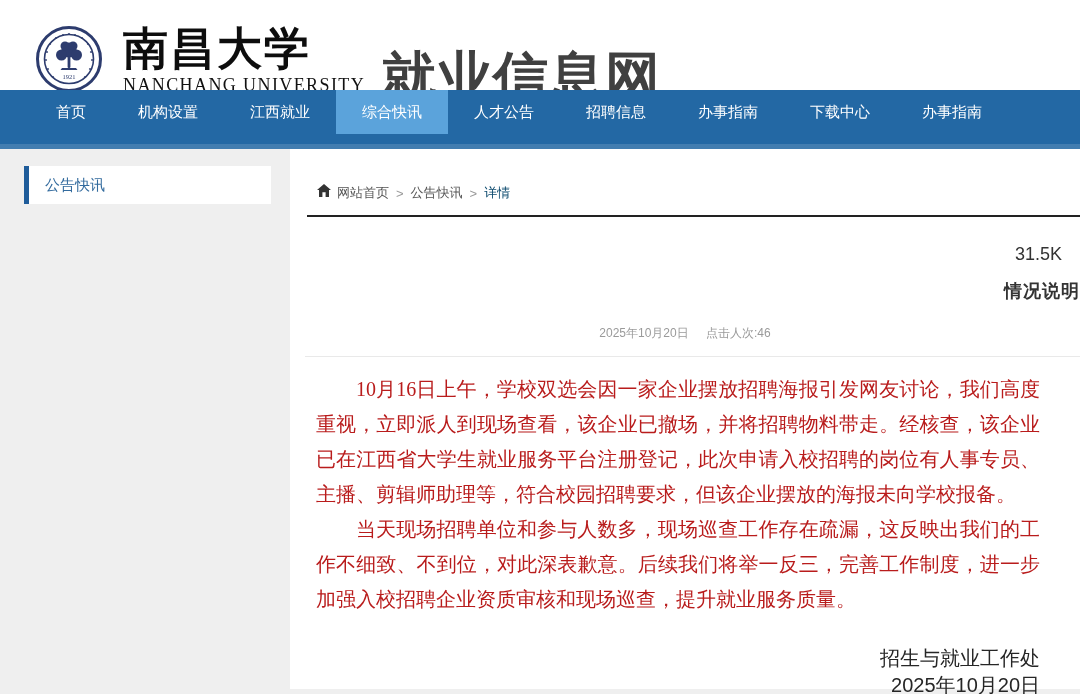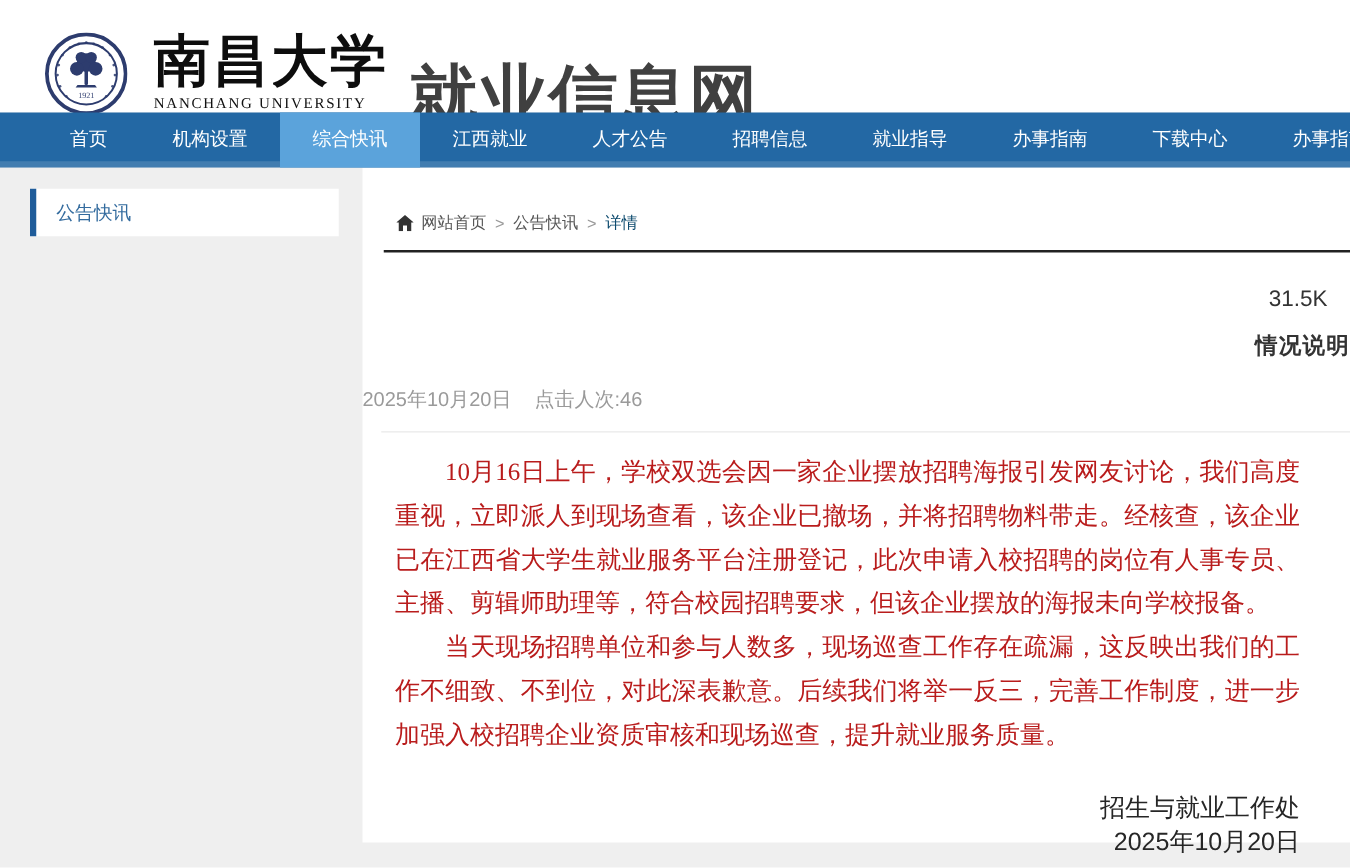--- a/index.html
+++ b/index.html
@@ -25,38 +25,38 @@
   .logo-cn {
     font-family: "Liberation Serif", serif;
     font-weight: 800;
     font-size: 45px;
     line-height: 49px;
     color: #0d0d0d;
     letter-spacing: 2px;
   }
   .logo-en {
     font-family: "Liberation Serif", serif;
-    font-size: 12px;
+    font-size: 18px;
     letter-spacing: 1.4px;
     color: #111;
     margin-top: 1px;
     white-space: nowrap;
   }
   .site-name {
     font-size: 55px;
     font-weight: 700;
     color: #404040;
     letter-spacing: 1px;
     margin: 16px 0 0 16px;
     font-family: "Liberation Sans", sans-serif;
   }
 
   
   .nav {
-    height: 44px;
+    height: 59px;
     background: #2368a4;
     display: flex;
     padding-left: 30px;
     position: relative;
   }
   .nav::after {
     content: "";
     position: absolute;
     left: 0; right: 0; bottom: 0;
     height: 5px;
@@ -99,21 +99,21 @@
 
   .content { flex: 1; background: #ffffff; }
 
   .breadcrumb {
     padding: 35px 0 0 27px;
     display: flex;
     align-items: center;
     font-size: 13px;
     color: #555;
   }
-  .crumb-link { display: flex; align-items: center; cursor: pointer; color: #555; }
+  .crumb-link { display: flex; cursor: pointer; color: #555; }
   .home-icon { width: 14px; height: 13px; margin-right: 6px; }
   .sep { color: #999; margin: 0 7px; }
   .crumb-current { color: #0c4a6e; }
 
   .rule-dark { height: 2px; background: #222; margin: 13px 0 0 17px; }
 
   .stat {
     text-align: right;
     padding: 27px 18px 0 0;
     font-size: 18px;
@@ -124,21 +124,22 @@
     text-align: right;
     font-size: 18px;
     font-weight: 700;
     letter-spacing: 1px;
     color: #333;
     margin-top: 13px;
     line-height: 26px;
   }
 
   .article-meta {
-    font-size: 16px;
+    text-align: center;
+    font-size: 12px;
     color: #9a9a9a;
     margin-top: 21px;
   }
   .article-meta .views { margin-left: 14px; }
 
   .rule-light { height: 1px; background: #e9e9e9; margin: 14px 0 0 15px; }
 
   .article-body {
     margin: 15px 40px 0 26px;
     font-family: "Liberation Serif", serif;
@@ -198,25 +199,24 @@
       <div class="logo-cn">南昌大学</div>
       <div class="logo-en">NANCHANG UNIVERSITY</div>
     </div>
     <div class="site-name">就业信息网</div>
   </div>
 </div>
 
 <div class="nav">
   <div class="nav-item">首页</div>
   <div class="nav-item">机构设置</div>
+  <div class="nav-item">江西就业</div>
   <div class="nav-item active">综合快讯</div>
-  <div class="nav-item">江西就业</div>
   <div class="nav-item">人才公告</div>
   <div class="nav-item">招聘信息</div>
-  <div class="nav-item">就业指导</div>
   <div class="nav-item">办事指南</div>
   <div class="nav-item">下载中心</div>
   <div class="nav-item">办事指南</div>
 </div>
 
 <div class="main">
 
   <div class="side">
     <div class="side-box">
       <span class="side-label">公告快讯</span>

